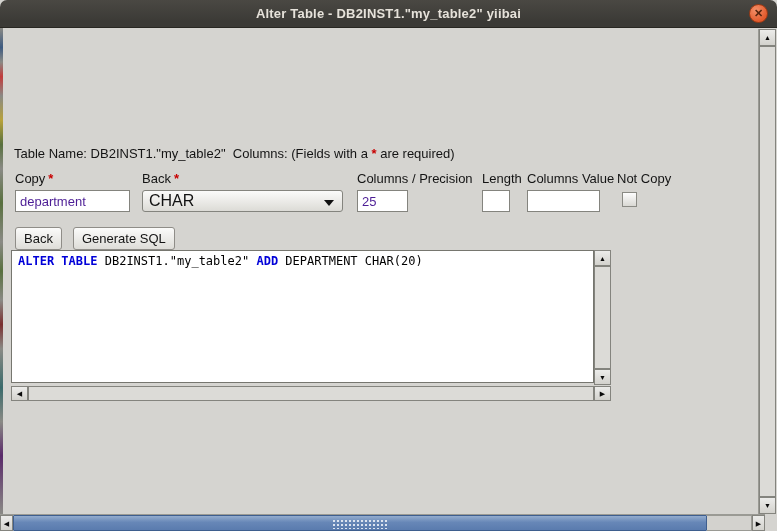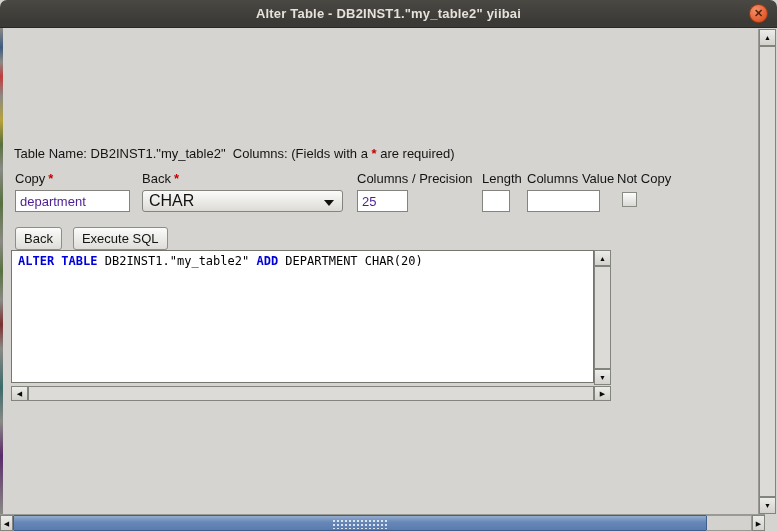--- a/index.html
+++ b/index.html
@@ -158,21 +158,21 @@
   <span>CHAR</span>
   <span class="dd-arrow"></span>
 </div>
 <input class="txt" style="left: 357px; width: 51px;" value="25">
 <input class="txt" style="left: 482px; width: 28px;" value="">
 <input class="txt" style="left: 527px; width: 73px;" value="">
 <div class="checkbox"></div>
 
 <div class="btn-row">
   <button class="btn">Back</button>
-  <button class="btn">Execute SQL</button>
+  <button class="btn">Generate SQL</button>
 </div>
 
 <div class="sql-panel">
   <div class="sql-text"><span class="kw">ALTER TABLE</span><span> DB2INST1."my_table2" </span><span class="kw">ADD</span><span> DEPARTMENT CHAR(20)</span></div>
 
   <div class="sql-vscroll">
     <div class="sb-btn">
         <span>▲</span>
       </div>
     <div class="sb-thumb"></div>

